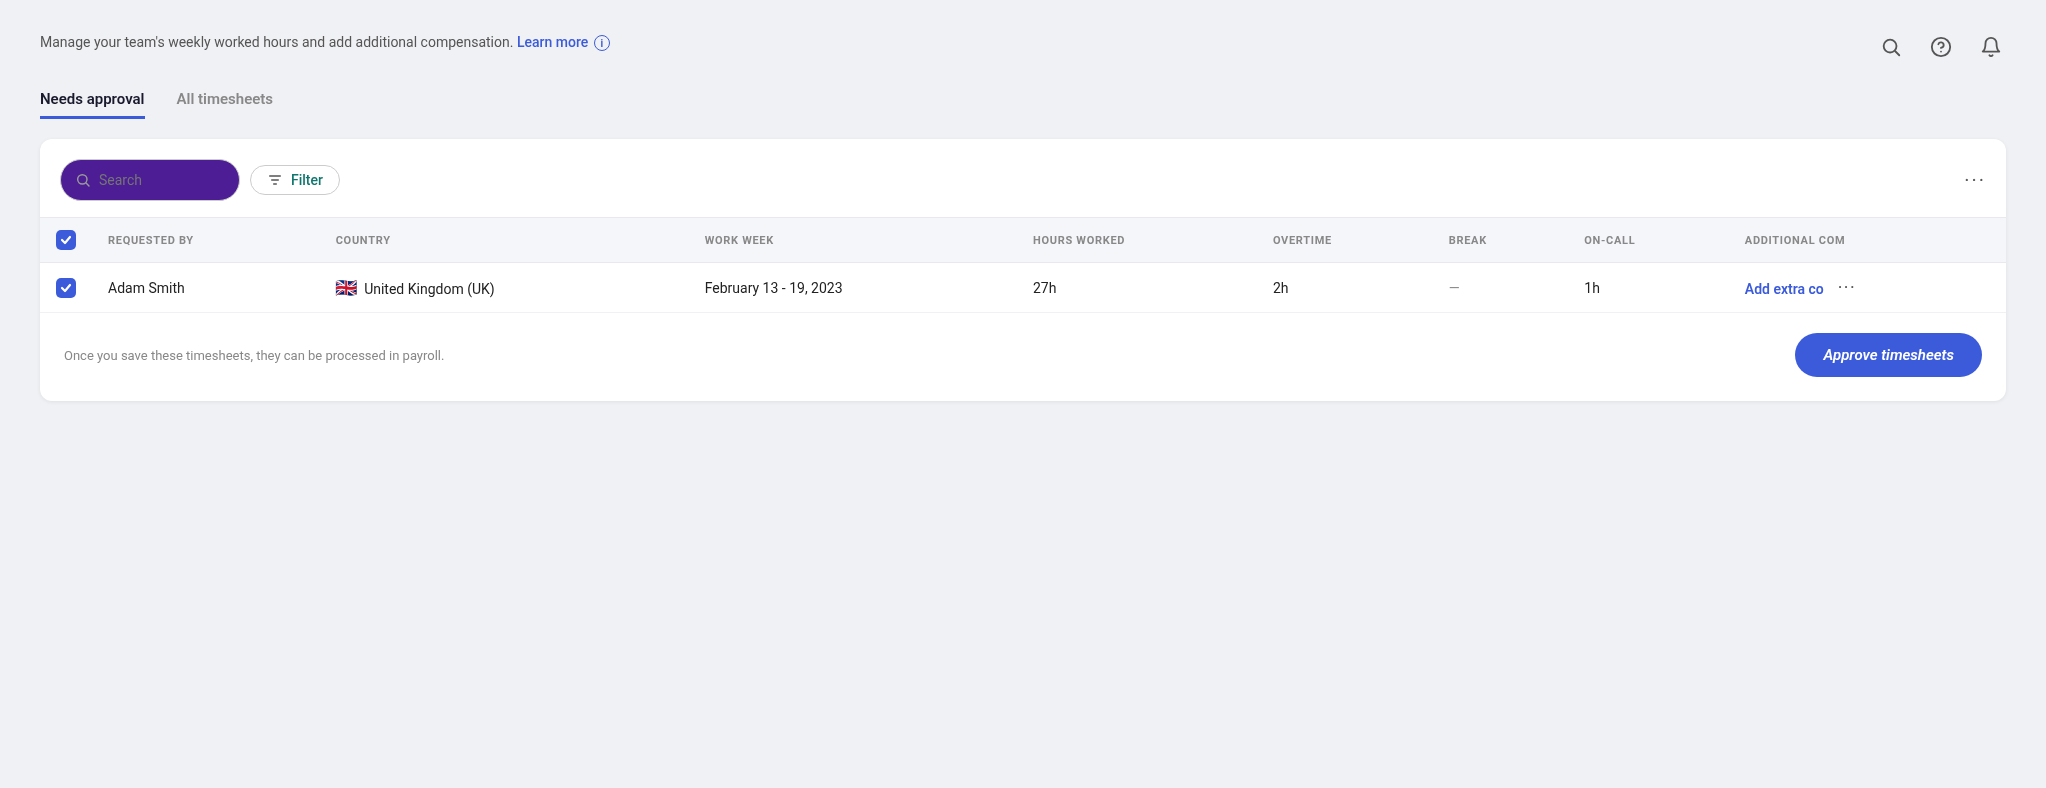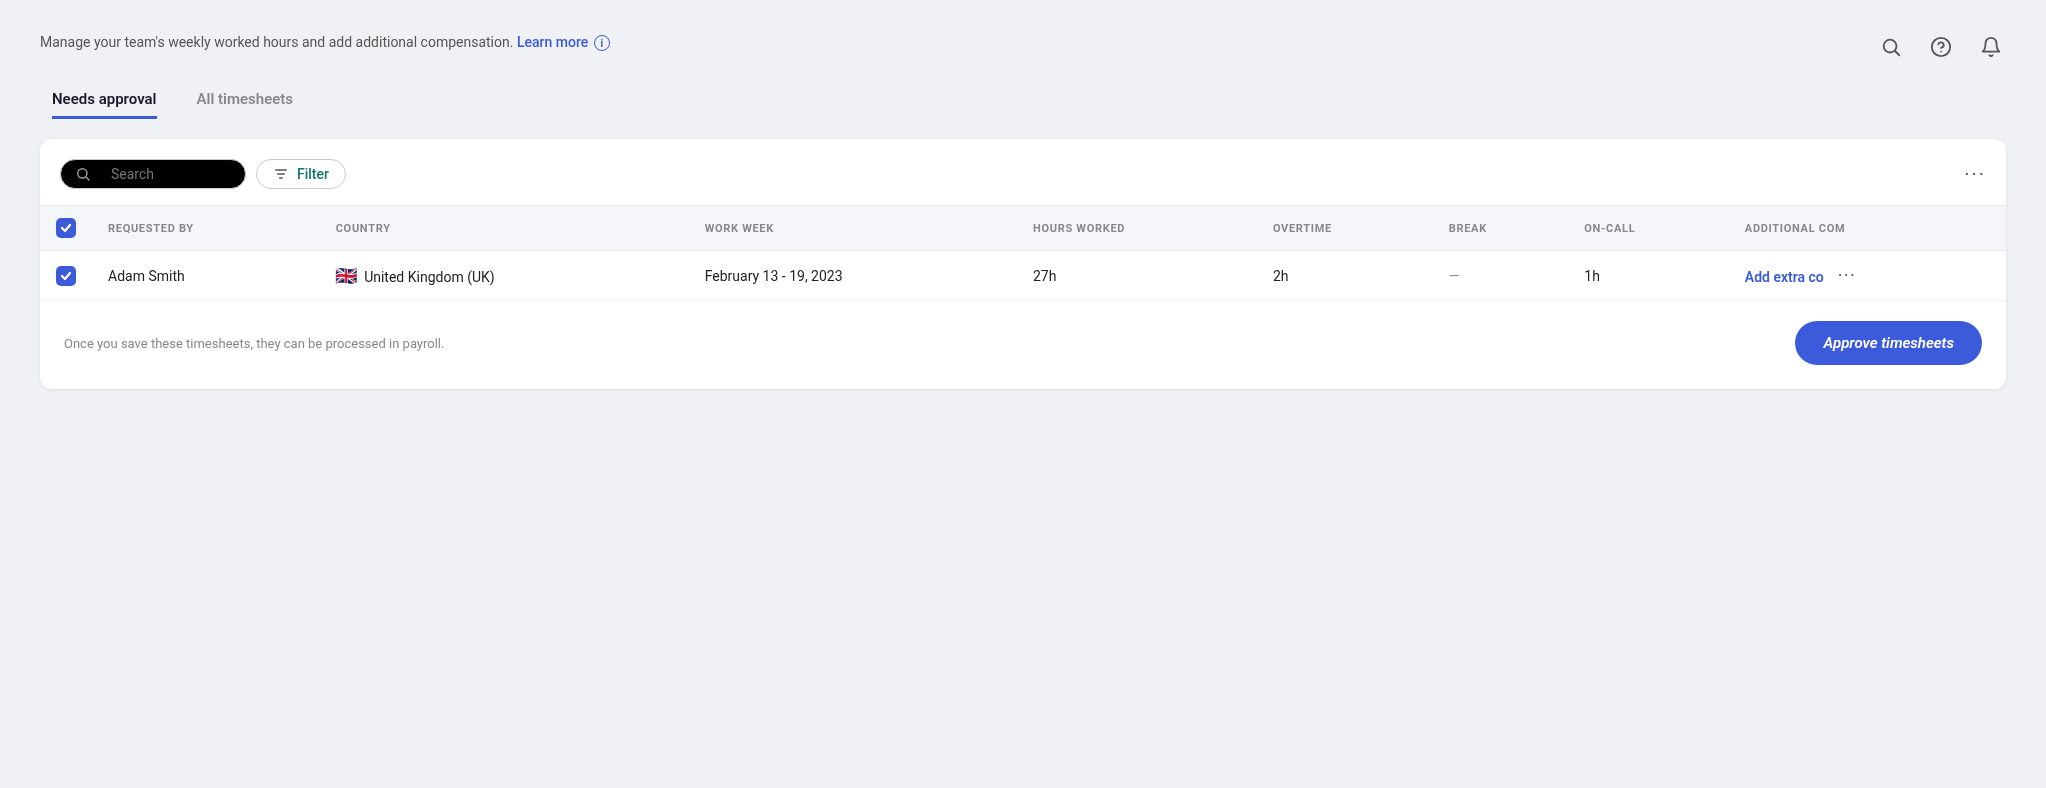--- a/index.html
+++ b/index.html
@@ -90,22 +90,21 @@
       font-size: 22px;
       display: flex;
       align-items: center;
       justify-content: center;
       padding: 4px;
     }
 
     .tabs-bar {
       display: flex;
       padding: 20px 40px 0 40px;
-      gap: 8px;
-      margin-left: 12px;
+      gap: 0;
     }
 
     .tab {
       font-size: 15px;
       font-weight: 600;
       color: #888;
       padding: 8px 0;
       margin-right: 32px;
       cursor: pointer;
       border-bottom: 3px solid transparent;
@@ -138,23 +137,23 @@
       display: flex;
       align-items: center;
       gap: 10px;
     }
 
     .search-box {
       display: flex;
       align-items: center;
       border: 1.5px solid #ccc;
       border-radius: 24px;
-      padding: 6px 14px;
-      gap: 20px;
-      background: #000000;
+      padding: 12px 14px;
+      gap: 8px;
+      background: #4c1d95;
       min-width: 180px;
     }
 
     .search-icon-svg {
       color: #888;
       font-size: 15px;
     }
 
     .search-input {
       border: none;

